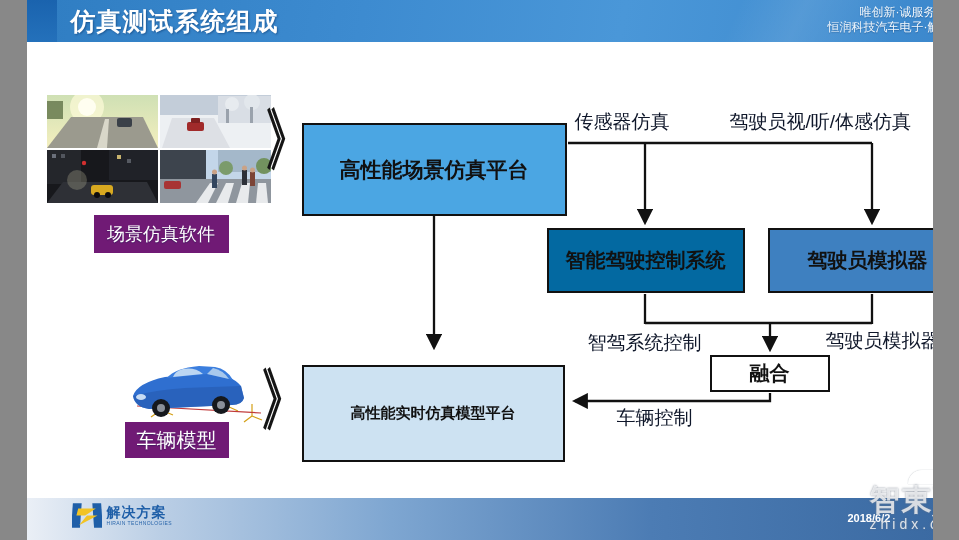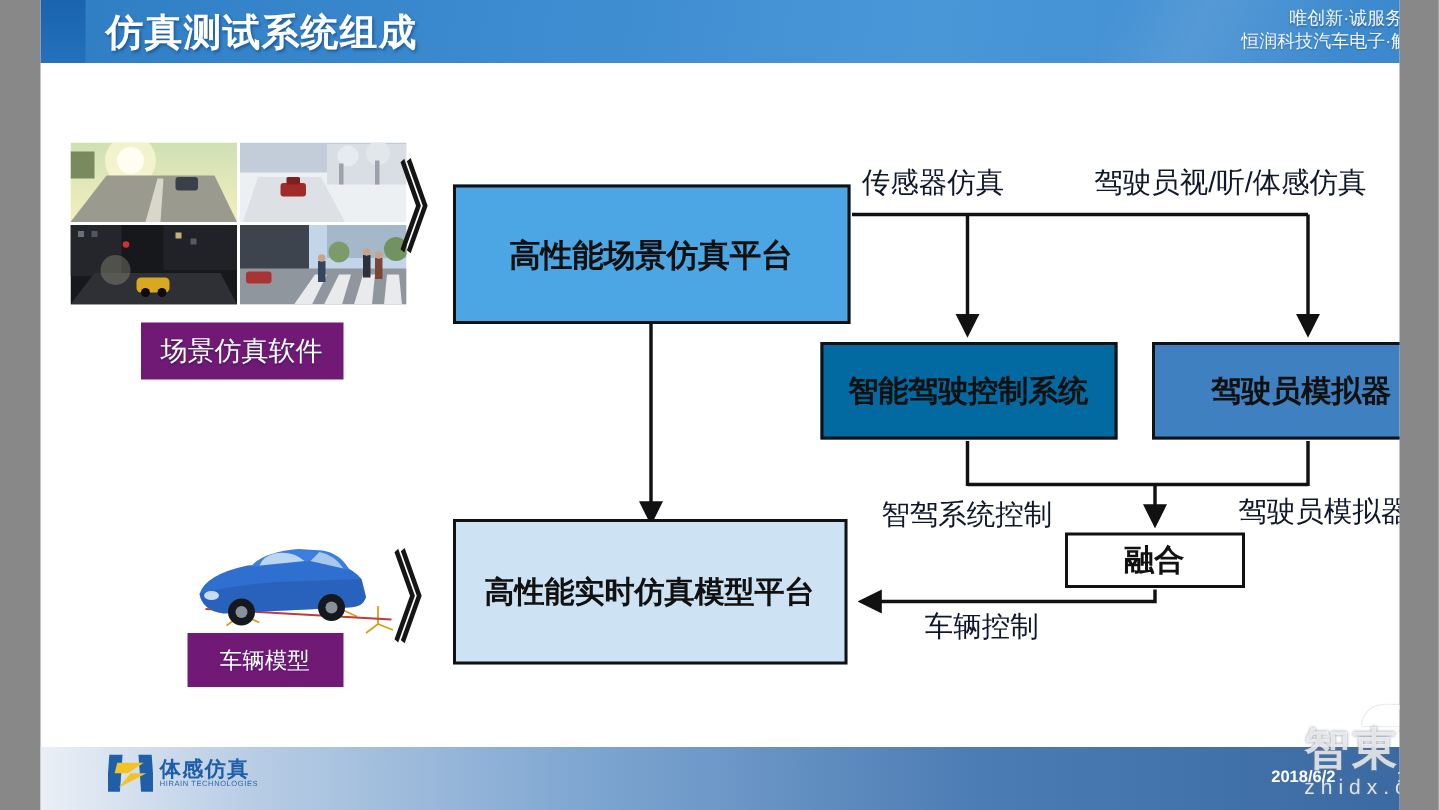--- a/index.html
+++ b/index.html
@@ -34,27 +34,27 @@
   
   .dbox{
     position:absolute; box-sizing:border-box; border:2.5px solid #111;
     display:flex; align-items:center; justify-content:center;
     font-weight:bold; color:#111; text-align:center;
   }
   .box-scene{ left:275px; top:95px; width:265px; height:93px; background:#4ba6e3; font-size:21px;margin-top:28px;}
   .box-ids{ left:520px; top:228px; width:198px; height:65px; background:#0369a1; font-size:20px;}
   .box-driver{ left:741px; top:228px; width:200px; height:65px; background:#3e80c0; font-size:20px;}
   .box-fusion{ left:683px; top:355px; width:120px; height:37px; background:#fff; font-size:20px;}
-  .box-realtime{ left:275px; top:346px; width:263px; height:97px; background:#cde2f2; font-size:20px;}
+  .box-realtime{ left:275px; top:365px; width:263px; height:97px; background:#cde2f2; font-size:15px;}
   .tag-label{
     position:absolute; background:#701a75; color:#fff; font-weight:normal;
     display:flex; align-items:center; justify-content:center; text-shadow:0 1px 1px rgba(0,30,70,.4);
   }
   .tag-scene{ left:67px; top:215px; width:135px; height:38px; font-size:18px;}
-  .tag-vehicle{ left:98px; top:422px; width:104px; height:36px; font-size:15px;}
+  .tag-vehicle{ left:98px; top:422px; width:104px; height:36px; font-size:20px;}
   .flow-label{ position:absolute; color:#0f172a; font-size:19px; white-space:nowrap;}
   .lbl-sensor{ left:548px; top:109px;}
   .lbl-sensory{ left:703px; top:109px;}
   .lbl-ids-ctl{ left:561px; top:330px;}
   .lbl-drv-ctl{ left:799px; top:328px;}
   .lbl-veh-ctl{ left:590px; top:405px;}
   .chevron{
     position:absolute; color:#151515; font-size:54px; font-weight:bold;
     transform:scale(.8,1.25); line-height:1;
   }
@@ -240,21 +240,21 @@
   <div class="flow-label lbl-veh-ctl">车辆控制</div>
 
   <div class="footer">
     <div class="footer-logo">
       <svg width="30" height="27" viewBox="0 0 34 30">
         <path d="M1,1 L11,1 L9,29 L-1,29 Z" fill="#1f5fa8"></path>
         <path d="M23,1 L33,1 L35,29 L25,29 Z" fill="#1f5fa8"></path>
         <path d="M7,7 L27,7 L15,15 L29,15 L8,26 L17,15 L5,15 Z" fill="#f2c324"></path>
       </svg>
       <div class="footer-logo-text">
-        <div class="footer-logo-cn">体感仿真</div>
+        <div class="footer-logo-cn">解决方案</div>
         <div class="footer-logo-en">HIRAIN TECHNOLOGIES</div>
       </div>
     </div>
     <div class="footer-date">2018/6/2</div>
     <div class="footer-page">12</div>
   </div>
 
   <div class="watermark">
     <div class="wm-antenna"></div>
     <div class="wm-logo">智東西</div>

